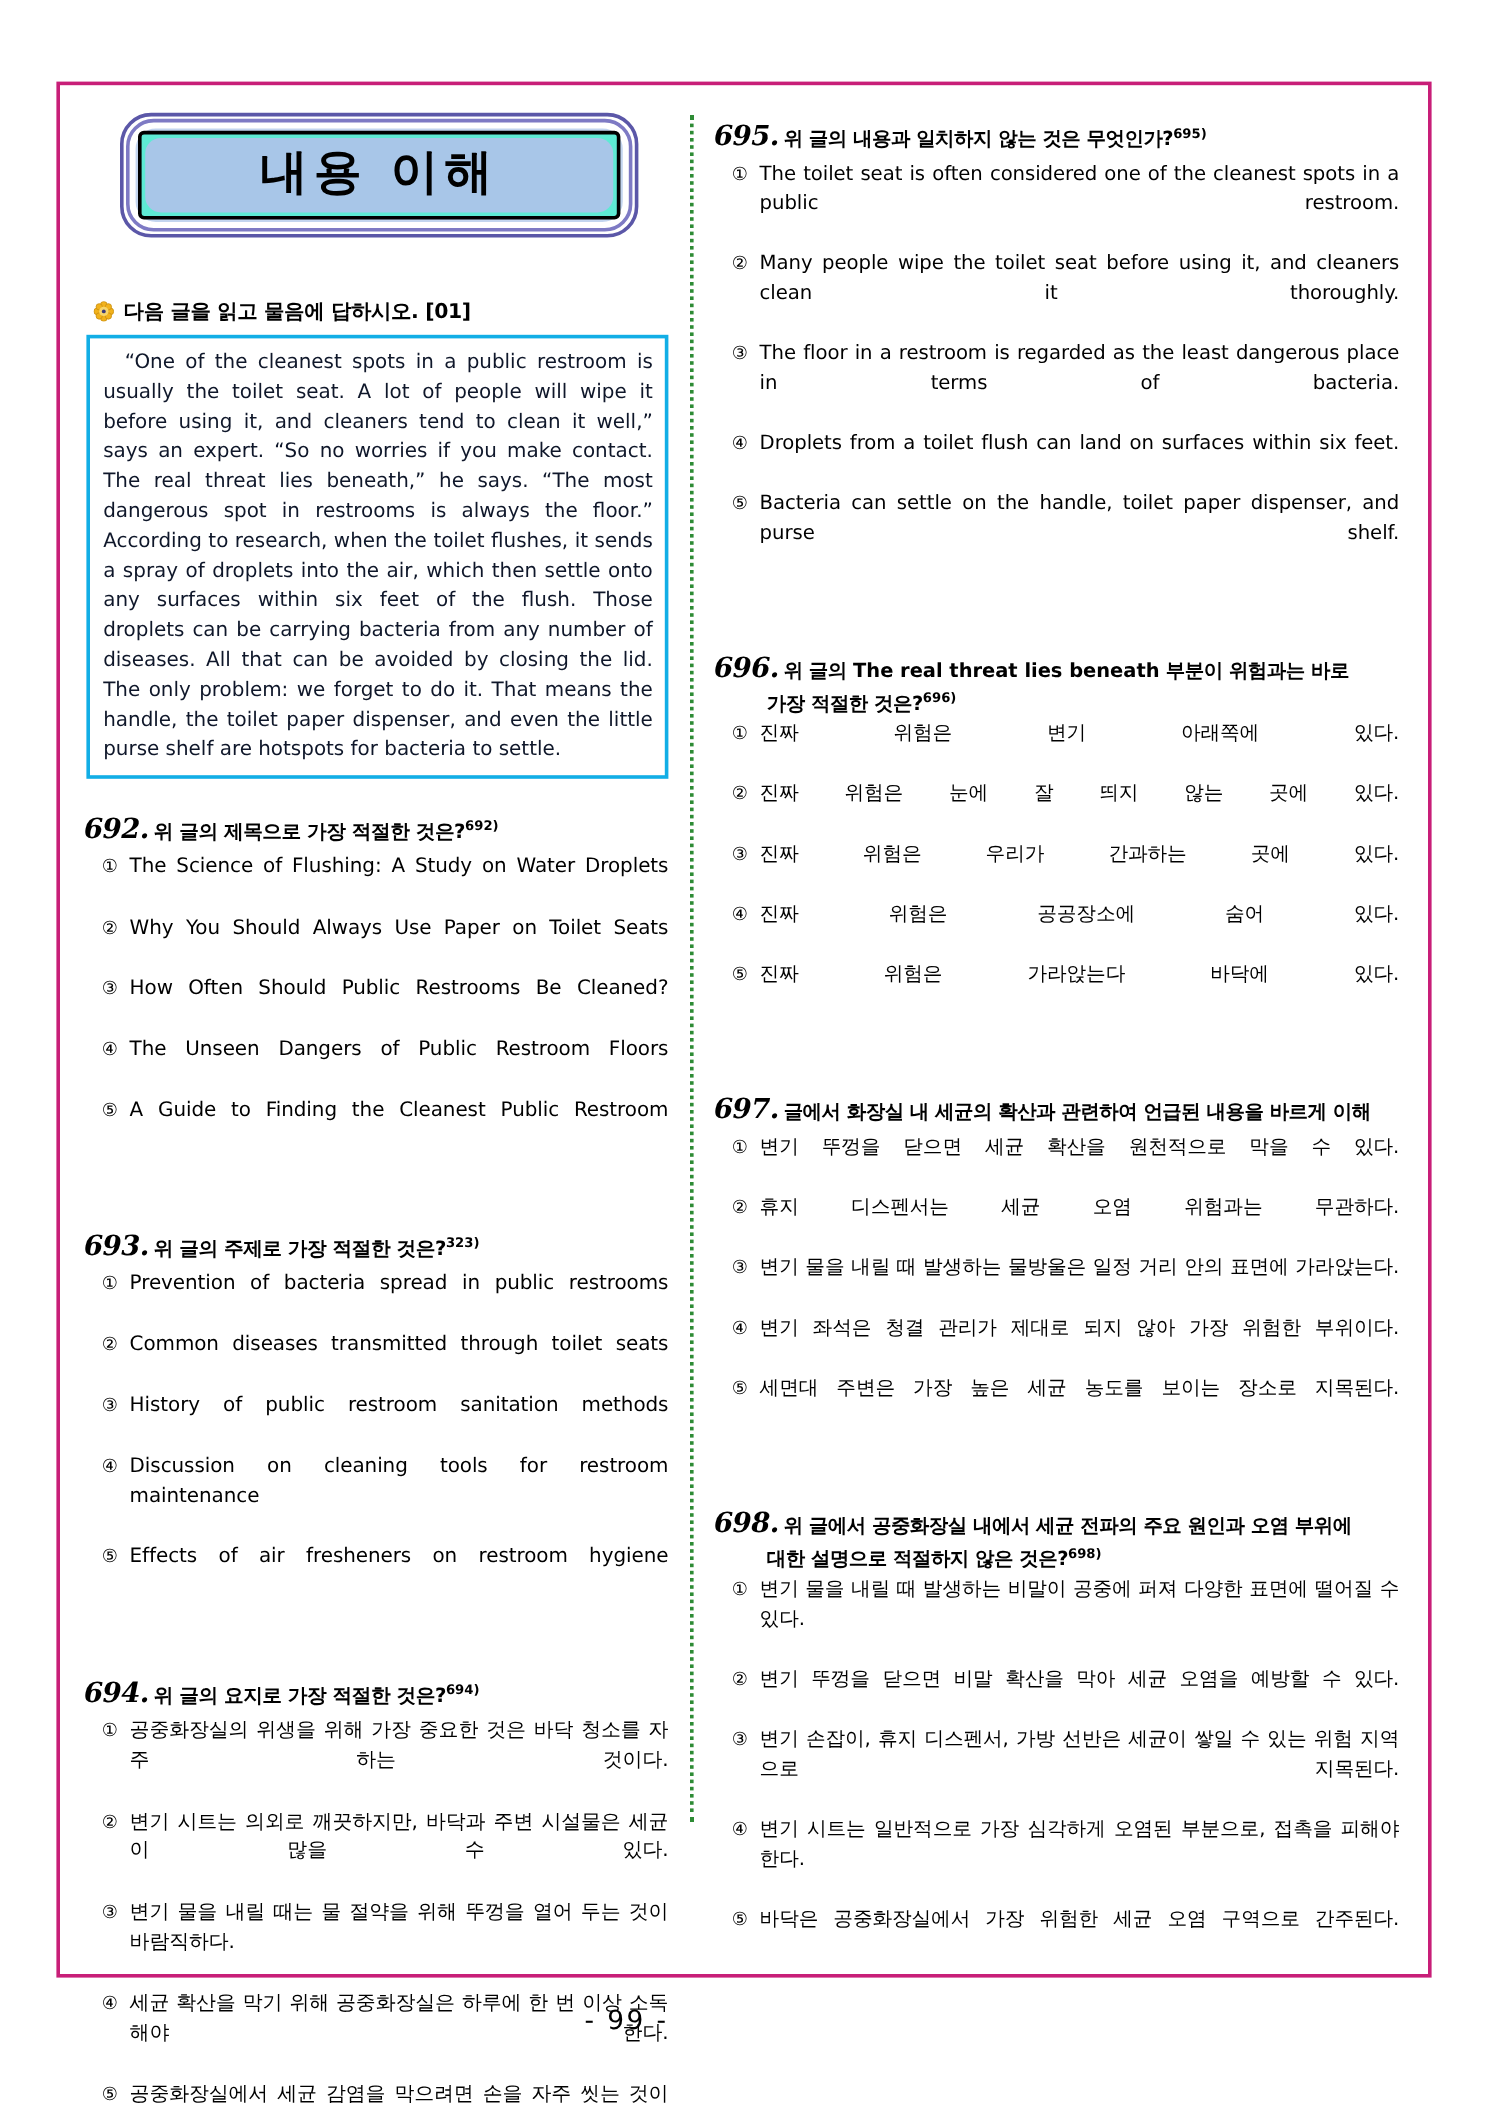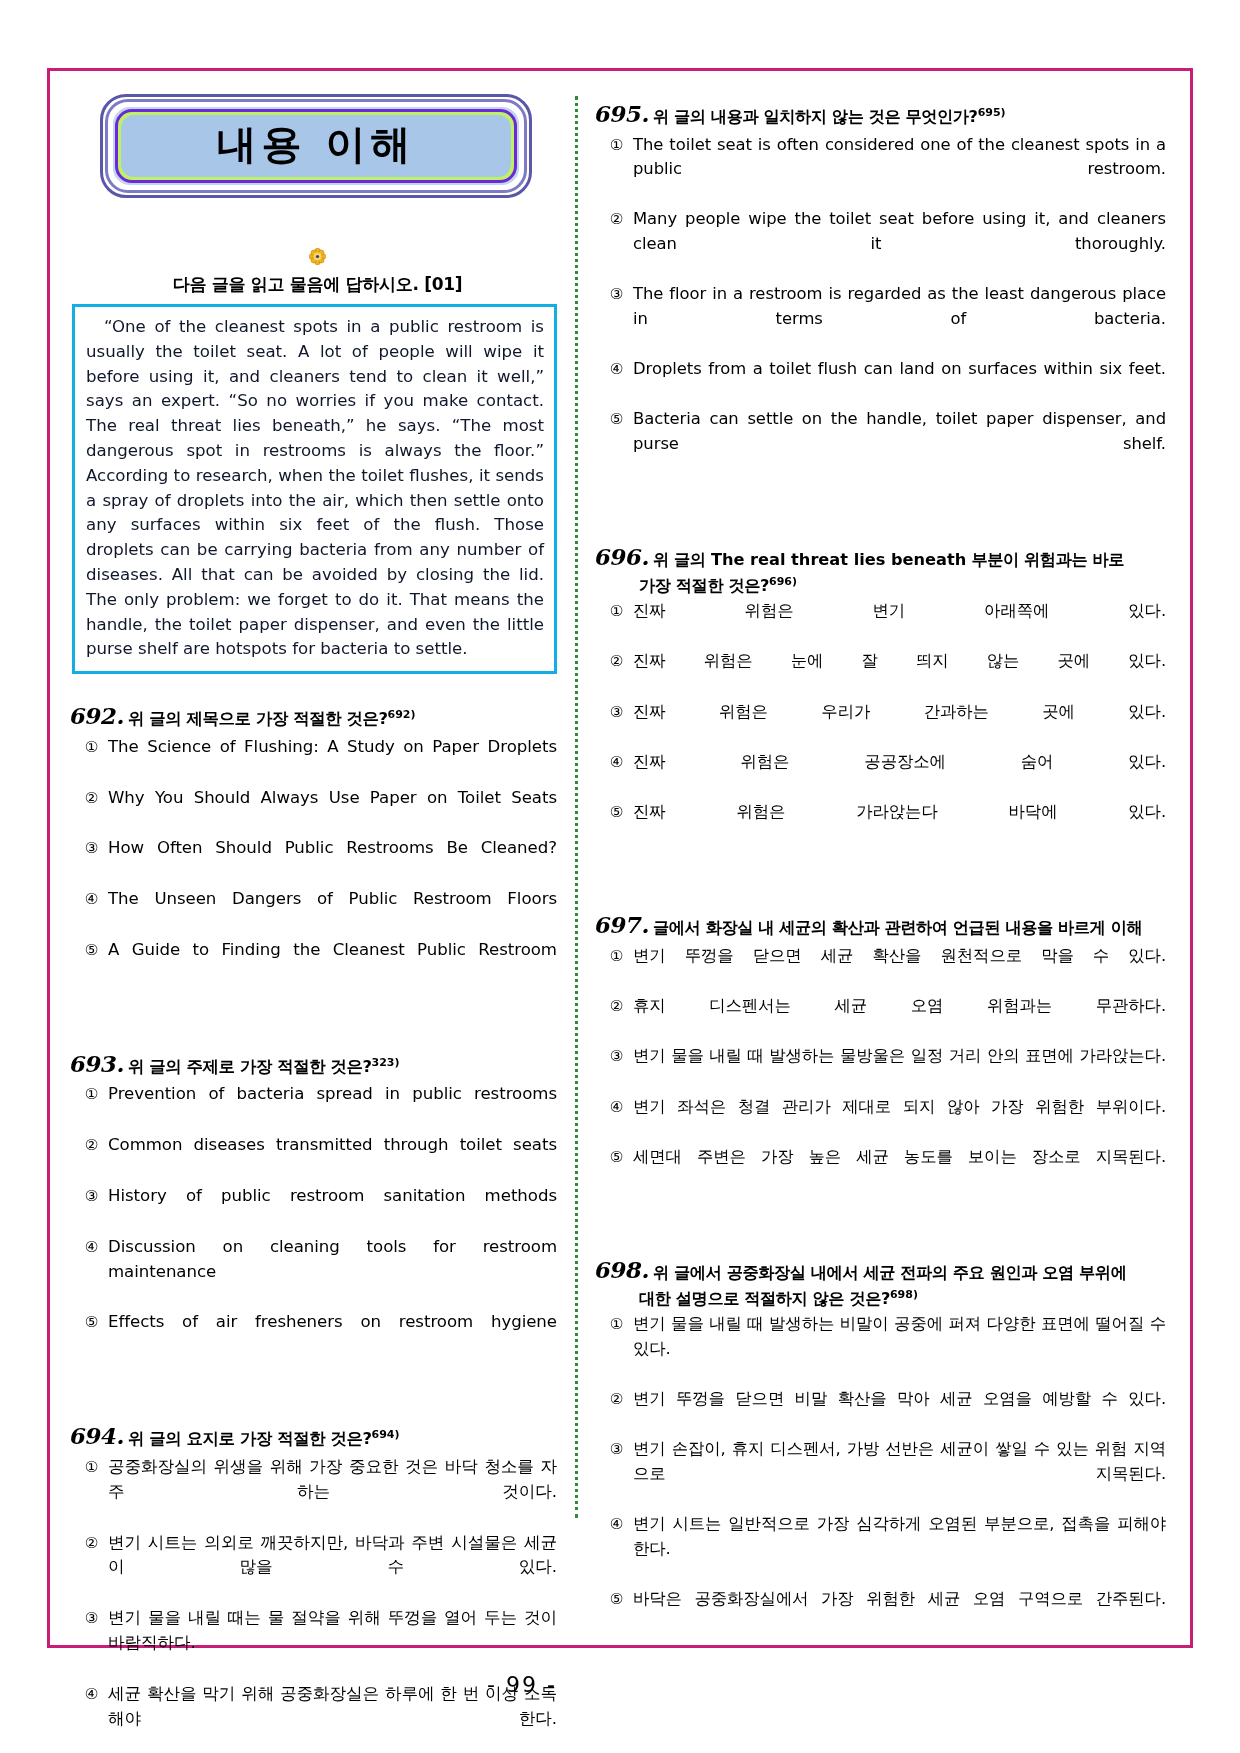--- a/index.html
+++ b/index.html
@@ -90,23 +90,23 @@
     background: #ffffff;
     padding: 2px;
   }
   .banner-l3 {
     border: 3px solid #ffffff;
     border-radius: 20px;
     background: #c3d5ef;
     padding: 2px;
   }
   .banner-l4 {
-    border: 3px solid #6d28d9;
-    border-radius: 17px;
-    background: #bef264;
+    border: 3px solid #000000;
+    border-radius: 5px;
+    background: #5eead4;
     padding: 3px;
   }
   .banner-inner {
     border-radius: 13px;
     background: #a8c6e8;
     text-align: center;
     padding: 6px 0 10px 0;
   }
   .banner-title {
     font-family: "DejaVu Sans", sans-serif;
@@ -120,21 +120,20 @@
   
   .instruction {
     margin: 50px 0 8px 6px;
     font-size: 17px;
     font-weight: bold;
     font-family: "DejaVu Sans", sans-serif;
     display: flex;
     align-items: center;
     gap: 8px;
     letter-spacing: -0.3px;
-    flex-direction: column;
   }
   .flower-icon {
     width: 17px;
     height: 17px;
     flex: 0 0 auto;
     display: inline-block;
   }
 
   
   .passage-box {
@@ -282,21 +281,21 @@
       <p>“One of the cleanest spots in a public restroom is usually the toilet seat. A lot of people will wipe it before using it, and cleaners tend to clean it well,” says an expert. “So no worries if you make contact. The real threat lies beneath,” he says. “The most dangerous spot in restrooms is always the floor.” According to research, when the toilet flushes, it sends a spray of droplets into the air, which then settle onto any surfaces within six feet of the flush. Those droplets can be carrying bacteria from any number of diseases. All that can be avoided by closing the lid. The only problem: we forget to do it. That means the handle, the toilet paper dispenser, and even the little purse shelf are hotspots for bacteria to settle.</p>
     </div>
 
     <div class="question">
       <div class="q-head">
         <span class="q-num">692.</span><span>위 글의 제목으로 가장 적절한 것은?</span><span class="q-sup">692)</span>
       </div>
       <ul class="options">
         <li class="opt">
             <span class="opt-marker">①</span>
-            <span class="opt-text en">The Science of Flushing: A Study on Paper Droplets</span>
+            <span class="opt-text en">The Science of Flushing: A Study on Water Droplets</span>
           </li>
         <li class="opt">
             <span class="opt-marker">②</span>
             <span class="opt-text en">Why You Should Always Use Paper on Toilet Seats</span>
           </li>
         <li class="opt">
             <span class="opt-marker">③</span>
             <span class="opt-text en">How Often Should Public Restrooms Be Cleaned?</span>
           </li>
         <li class="opt">

